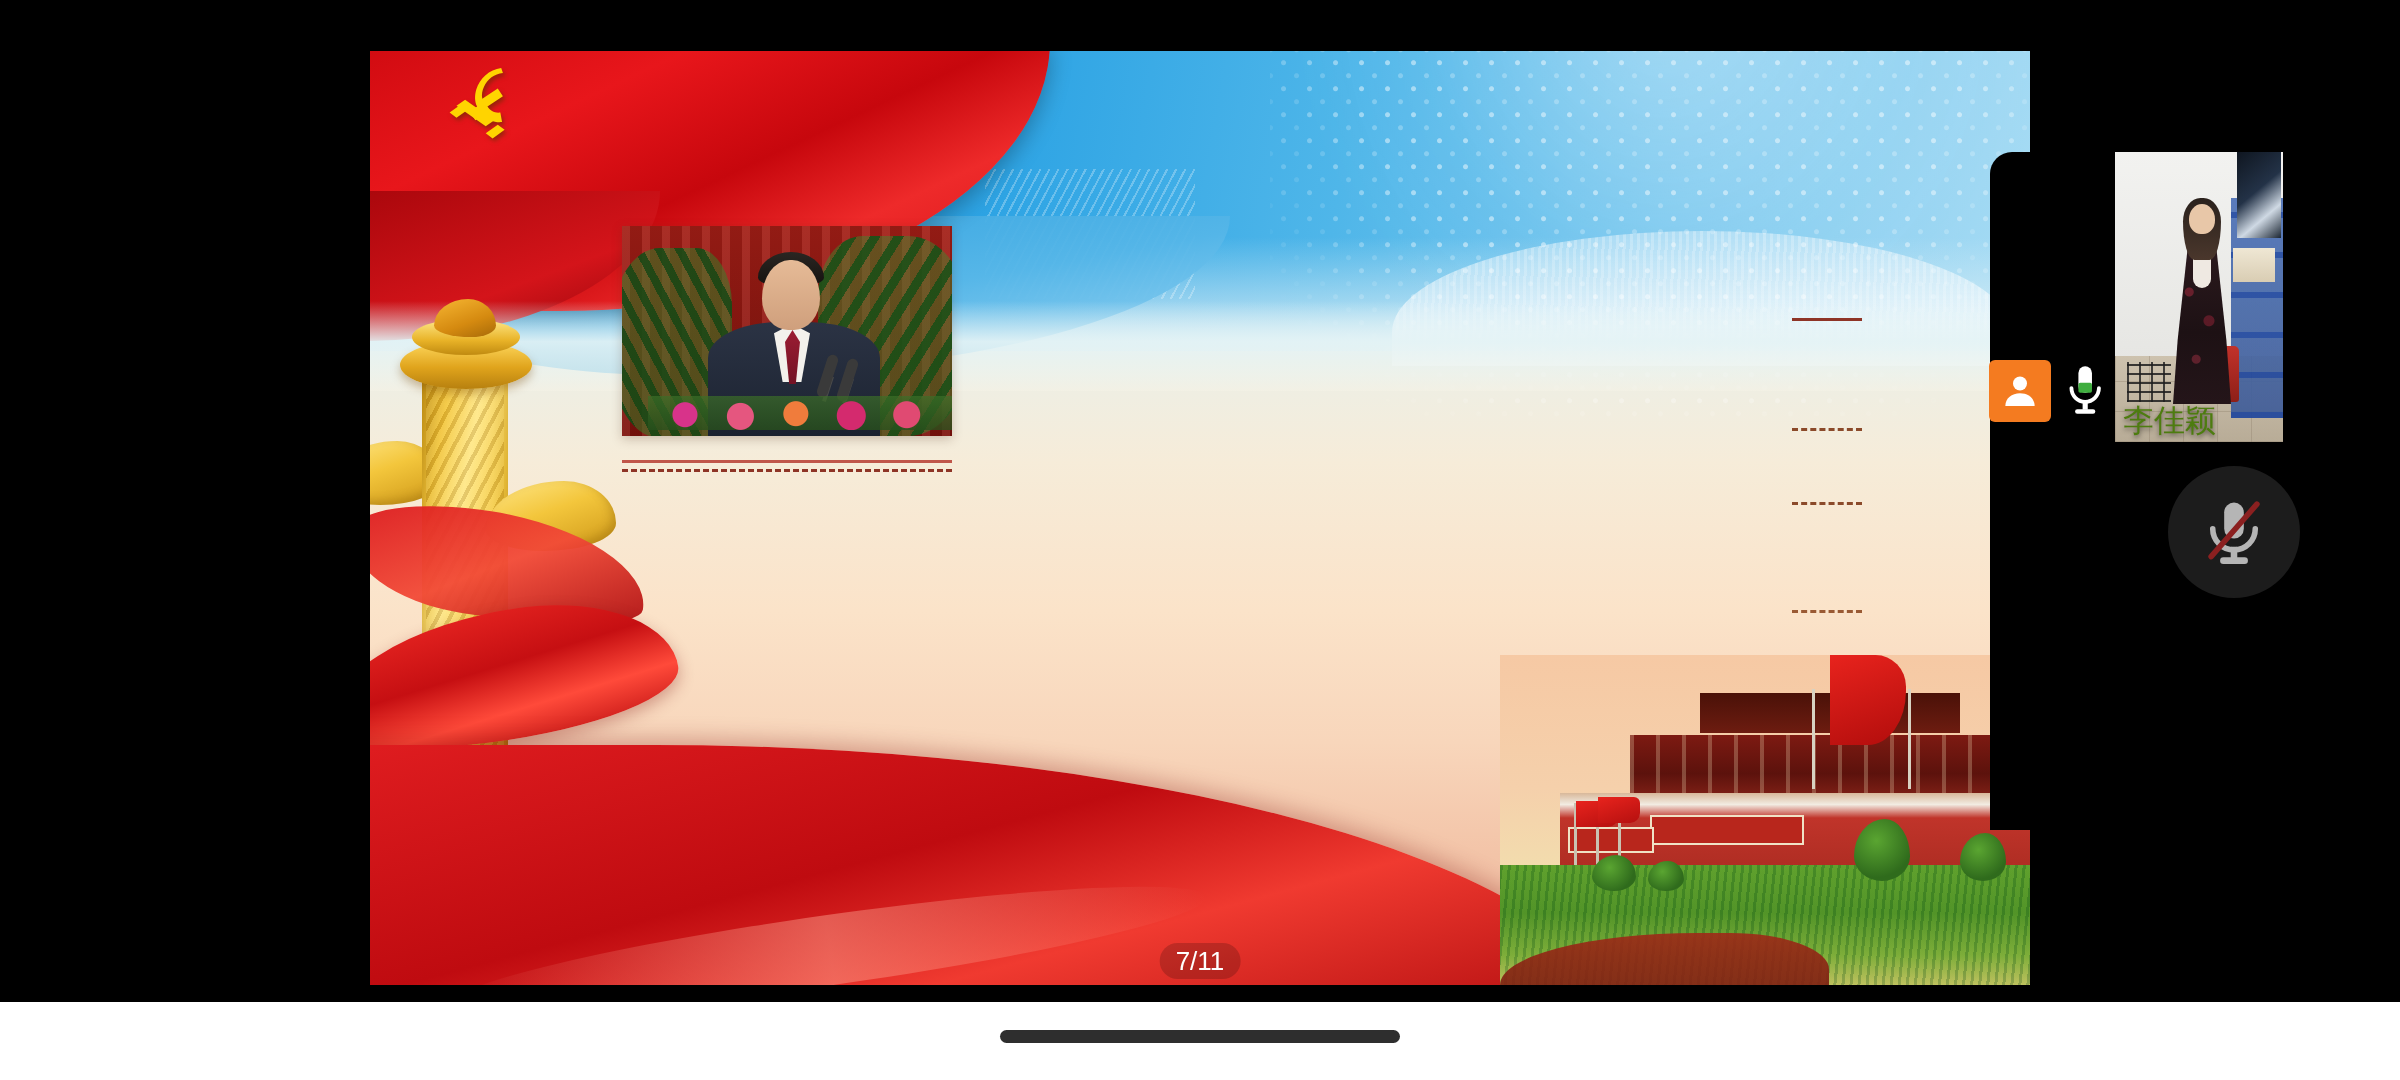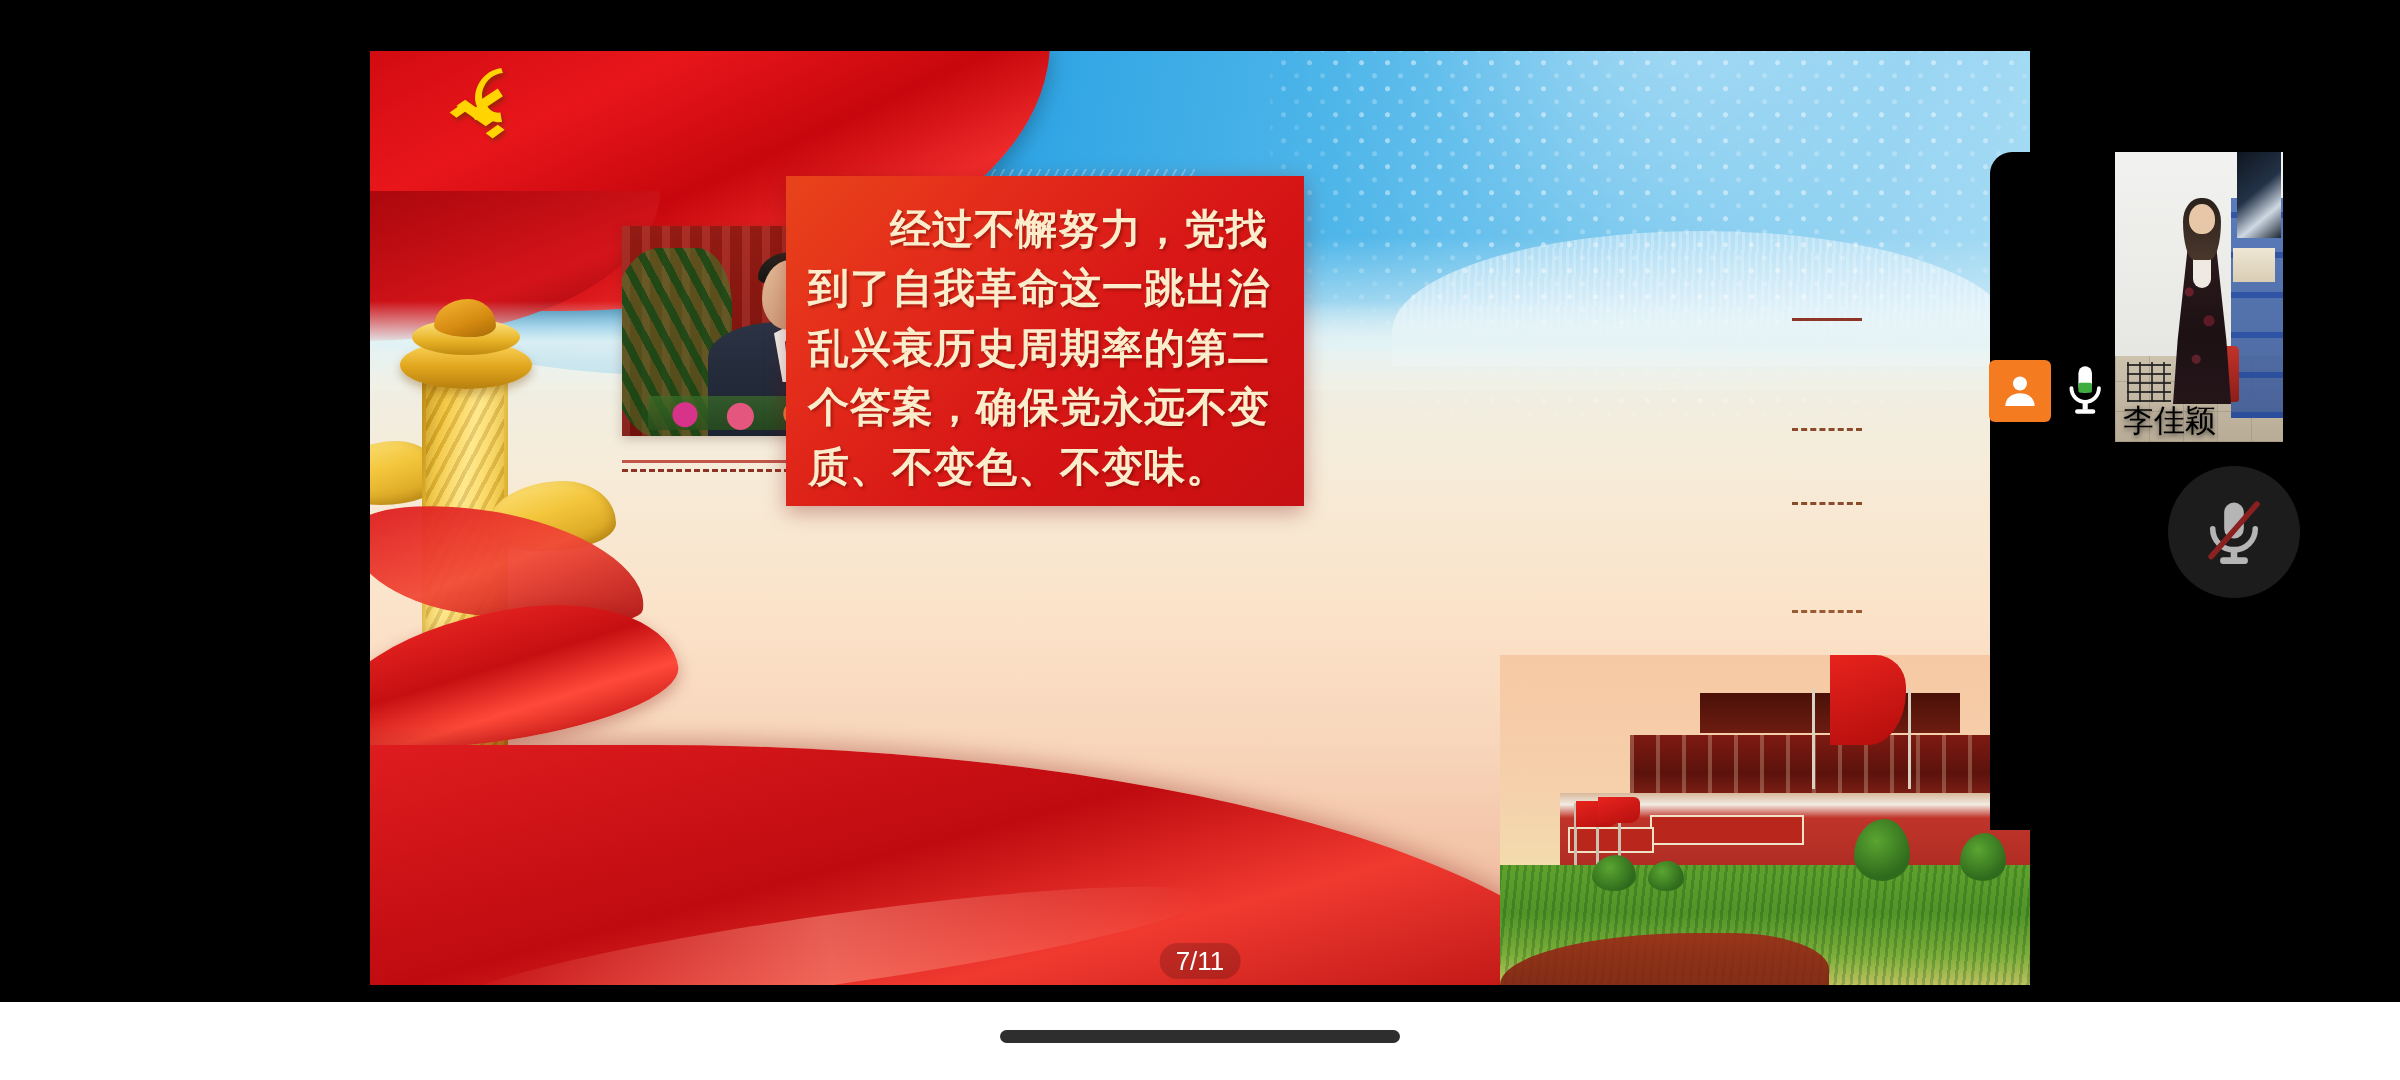--- a/index.html
+++ b/index.html
@@ -517,21 +517,21 @@
   }
   .vt-rack {
     position: absolute; left: 12px; bottom: 40px; width: 44px; height: 40px;
     background:
       repeating-linear-gradient(0deg, rgba(30,30,30,0.85) 0 2px, rgba(0,0,0,0) 2px 9px),
       repeating-linear-gradient(90deg, rgba(30,30,30,0.8) 0 2px, rgba(0,0,0,0) 2px 12px);
   }
   .vt-name {
     position: absolute;
     left: 8px; bottom: 4px;
-    color: #000000;
+    color: #4d7c0f;
     font-size: 31px;
     line-height: 1.1;
     font-family: "Liberation Sans", sans-serif;
     text-shadow: 0 2px 5px rgba(0,0,0,0.6);
   }
 
   
   .badge-user {
     position: absolute;
     left: 1989px; top: 360px;
@@ -671,23 +671,20 @@
         <div class="ph-flowers"></div>
       </div>
 
       <div class="sep-solid"></div>
       <div class="sep-dash"></div>
       <div class="sep-right-solid"></div>
       <div class="sep-r1"></div>
       <div class="sep-r2"></div>
       <div class="sep-r3"></div>
 
-      <div class="text-panel">
-        <div class="panel-text">经过不懈努力，党找到了自我革命这一跳出治乱兴衰历史周期率的第二个答案，确保党永远不变质、不变色、不变味。</div>
-      </div>
 
       <div class="page-indicator">7/11</div>
     </div>
 
     <div class="video-panel"></div>
 
     <div class="video-tile">
       <div class="vt-wall"></div>
       <div class="vt-floor"></div>
       <div class="vt-shelf"></div>

